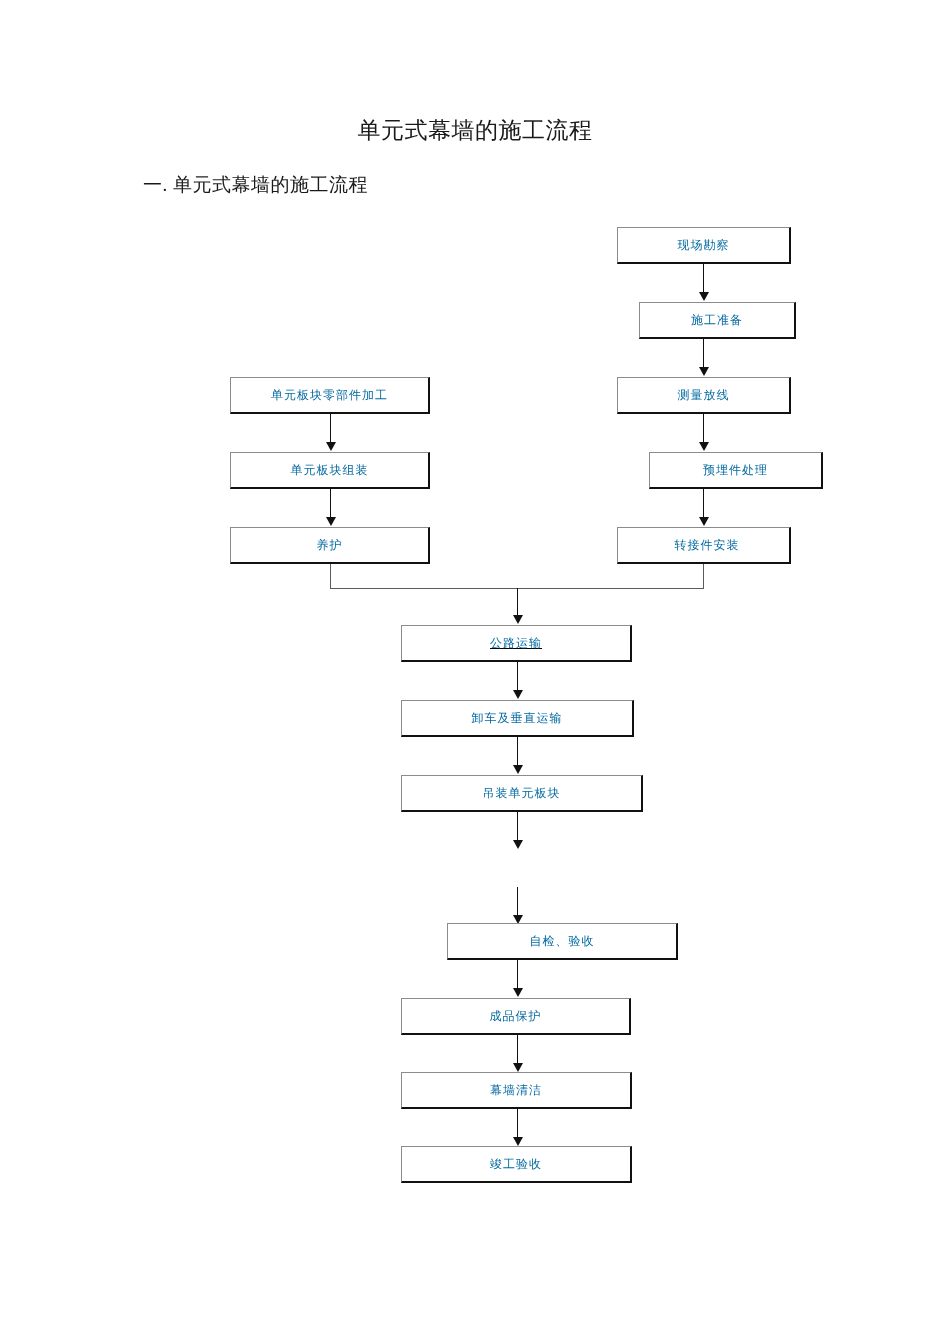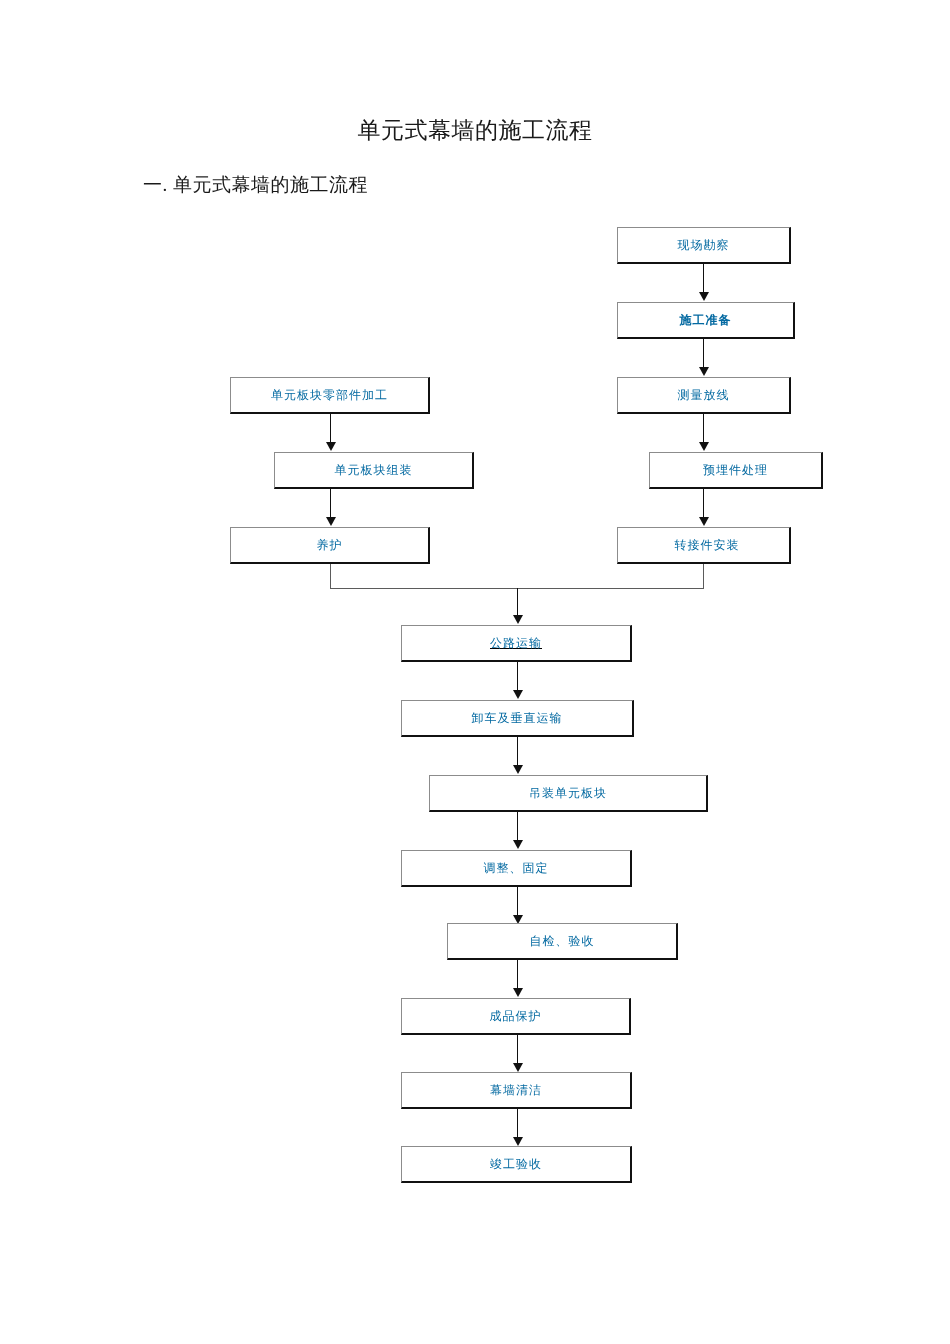--- a/index.html
+++ b/index.html
@@ -92,21 +92,21 @@
   <div class="doc-title">单元式幕墙的施工流程</div>
 
   <div class="section-heading">一. 单元式幕墙的施工流程</div>
 
   <div class="flow-box" style="left:617px; top:227px; width:174px; height:37px;">
     <span>现场勘察</span>
   </div>
   <div class="conn-v" style="left:703px; top:264px; height:29px;"></div>
   <div class="arrow-head" style="left:699px; top:292px;"></div>
 
-  <div class="flow-box" style="left:617px; top:302px; width:178px; height:37px;font-weight:bold;">
+  <div class="flow-box" style="left:639px; top:302px; width:157px; height:37px;">
     <span>施工准备</span>
   </div>
   <div class="conn-v" style="left:703px; top:339px; height:29px;"></div>
   <div class="arrow-head" style="left:699px; top:367px;"></div>
 
   <div class="flow-box" style="left:617px; top:377px; width:174px; height:37px;">
     <span>测量放线</span>
   </div>
   <div class="conn-v" style="left:703px; top:414px; height:29px;"></div>
   <div class="arrow-head" style="left:699px; top:442px;"></div>
@@ -120,21 +120,21 @@
   <div class="flow-box" style="left:617px; top:527px; width:174px; height:37px;padding-left:7px;">
     <span>转接件安装</span>
   </div>
 
   <div class="flow-box" style="left:230px; top:377px; width:200px; height:37px;">
     <span>单元板块零部件加工</span>
   </div>
   <div class="conn-v" style="left:330px; top:414px; height:29px;"></div>
   <div class="arrow-head" style="left:326px; top:442px;"></div>
 
-  <div class="flow-box" style="left:230px; top:452px; width:200px; height:37px;margin-left:44px;">
+  <div class="flow-box" style="left:230px; top:452px; width:200px; height:37px;">
     <span>单元板块组装</span>
   </div>
   <div class="conn-v" style="left:330px; top:489px; height:29px;"></div>
   <div class="arrow-head" style="left:326px; top:517px;"></div>
 
   <div class="flow-box" style="left:230px; top:527px; width:200px; height:37px;">
     <span>养护</span>
   </div>
 
   <div class="conn-v bus" style="left:330px; top:564px; height:25px;"></div>
@@ -148,29 +148,26 @@
   </div>
   <div class="conn-v" style="left:517px; top:662px; height:29px;"></div>
   <div class="arrow-head" style="left:513px; top:690px;"></div>
 
   <div class="flow-box" style="left:401px; top:700px; width:233px; height:37px;">
     <span>卸车及垂直运输</span>
   </div>
   <div class="conn-v" style="left:517px; top:737px; height:29px;"></div>
   <div class="arrow-head" style="left:513px; top:765px;"></div>
 
-  <div class="flow-box" style="left:401px; top:775px; width:279px; height:37px;margin-left:28px;">
+  <div class="flow-box" style="left:401px; top:775px; width:242px; height:37px;">
     <span>吊装单元板块</span>
   </div>
   <div class="conn-v" style="left:517px; top:812px; height:29px;"></div>
   <div class="arrow-head" style="left:513px; top:840px;"></div>
 
-  <div class="flow-box" style="left:401px; top:850px; width:231px; height:37px;">
-    <span>调整、固定</span>
-  </div>
   <div class="conn-v" style="left:517px; top:887px; height:29px;"></div>
   <div class="arrow-head" style="left:513px; top:915px;"></div>
 
   <div class="flow-box" style="left:401px; top:923px; width:231px; height:37px;margin-left:46px;">
     <span>自检、验收</span>
   </div>
   <div class="conn-v" style="left:517px; top:960px; height:29px;"></div>
   <div class="arrow-head" style="left:513px; top:988px;"></div>
 
   <div class="flow-box" style="left:401px; top:998px; width:230px; height:37px;">

